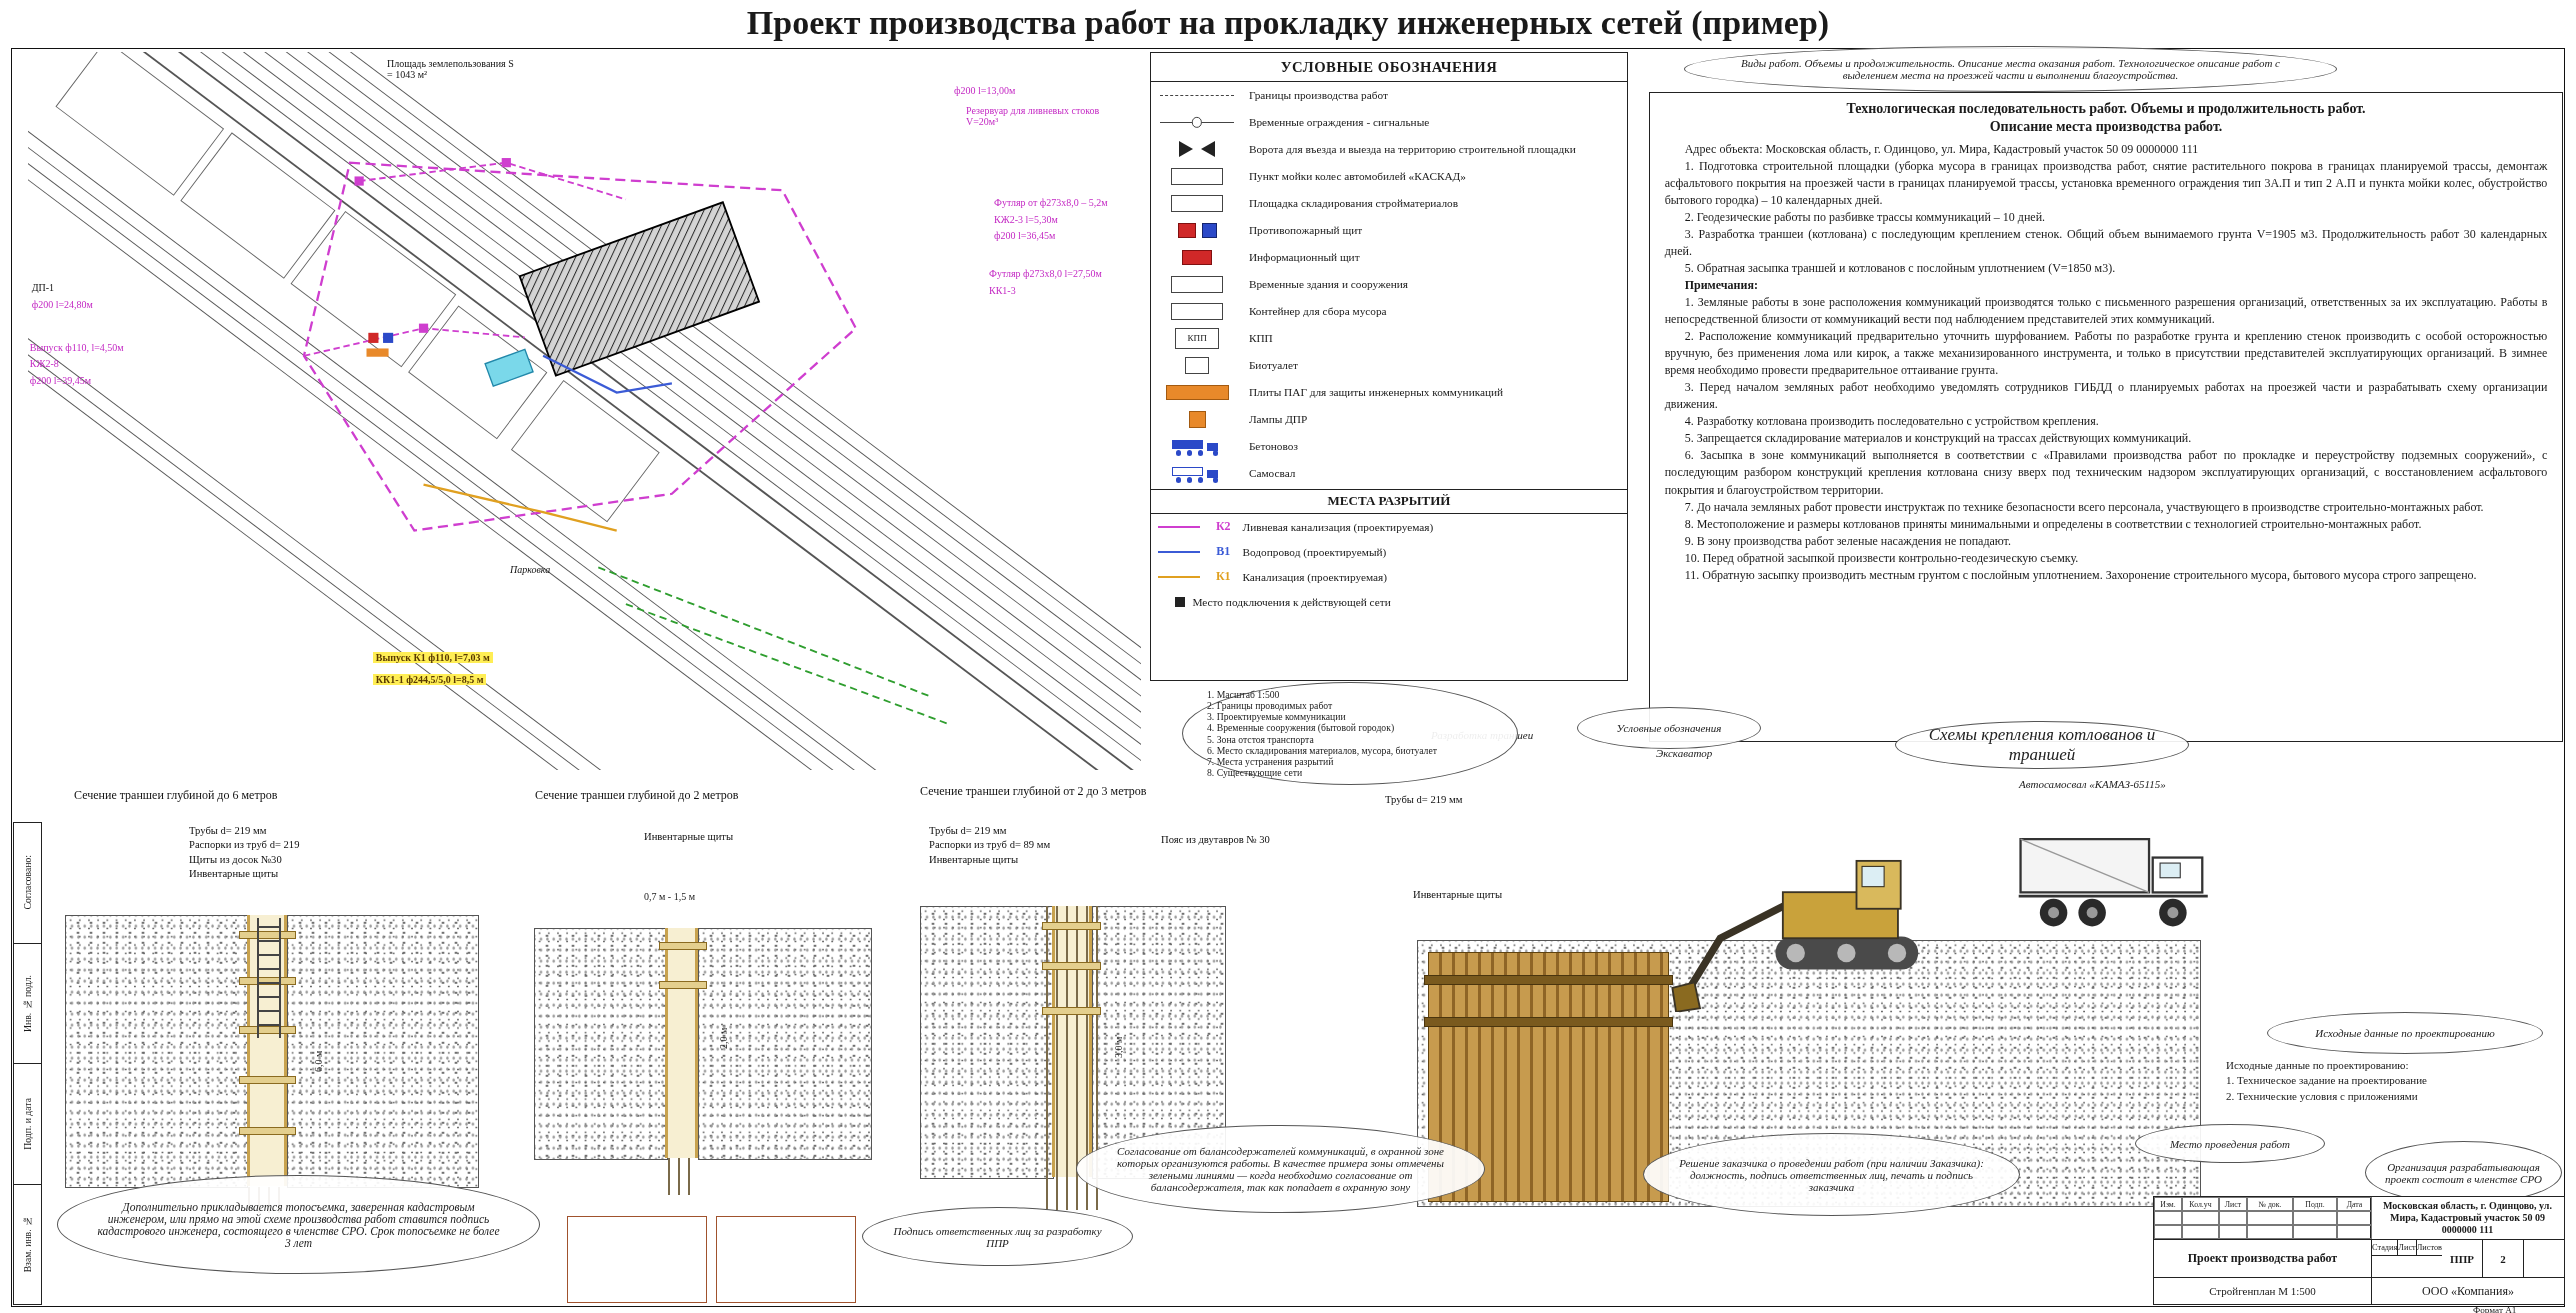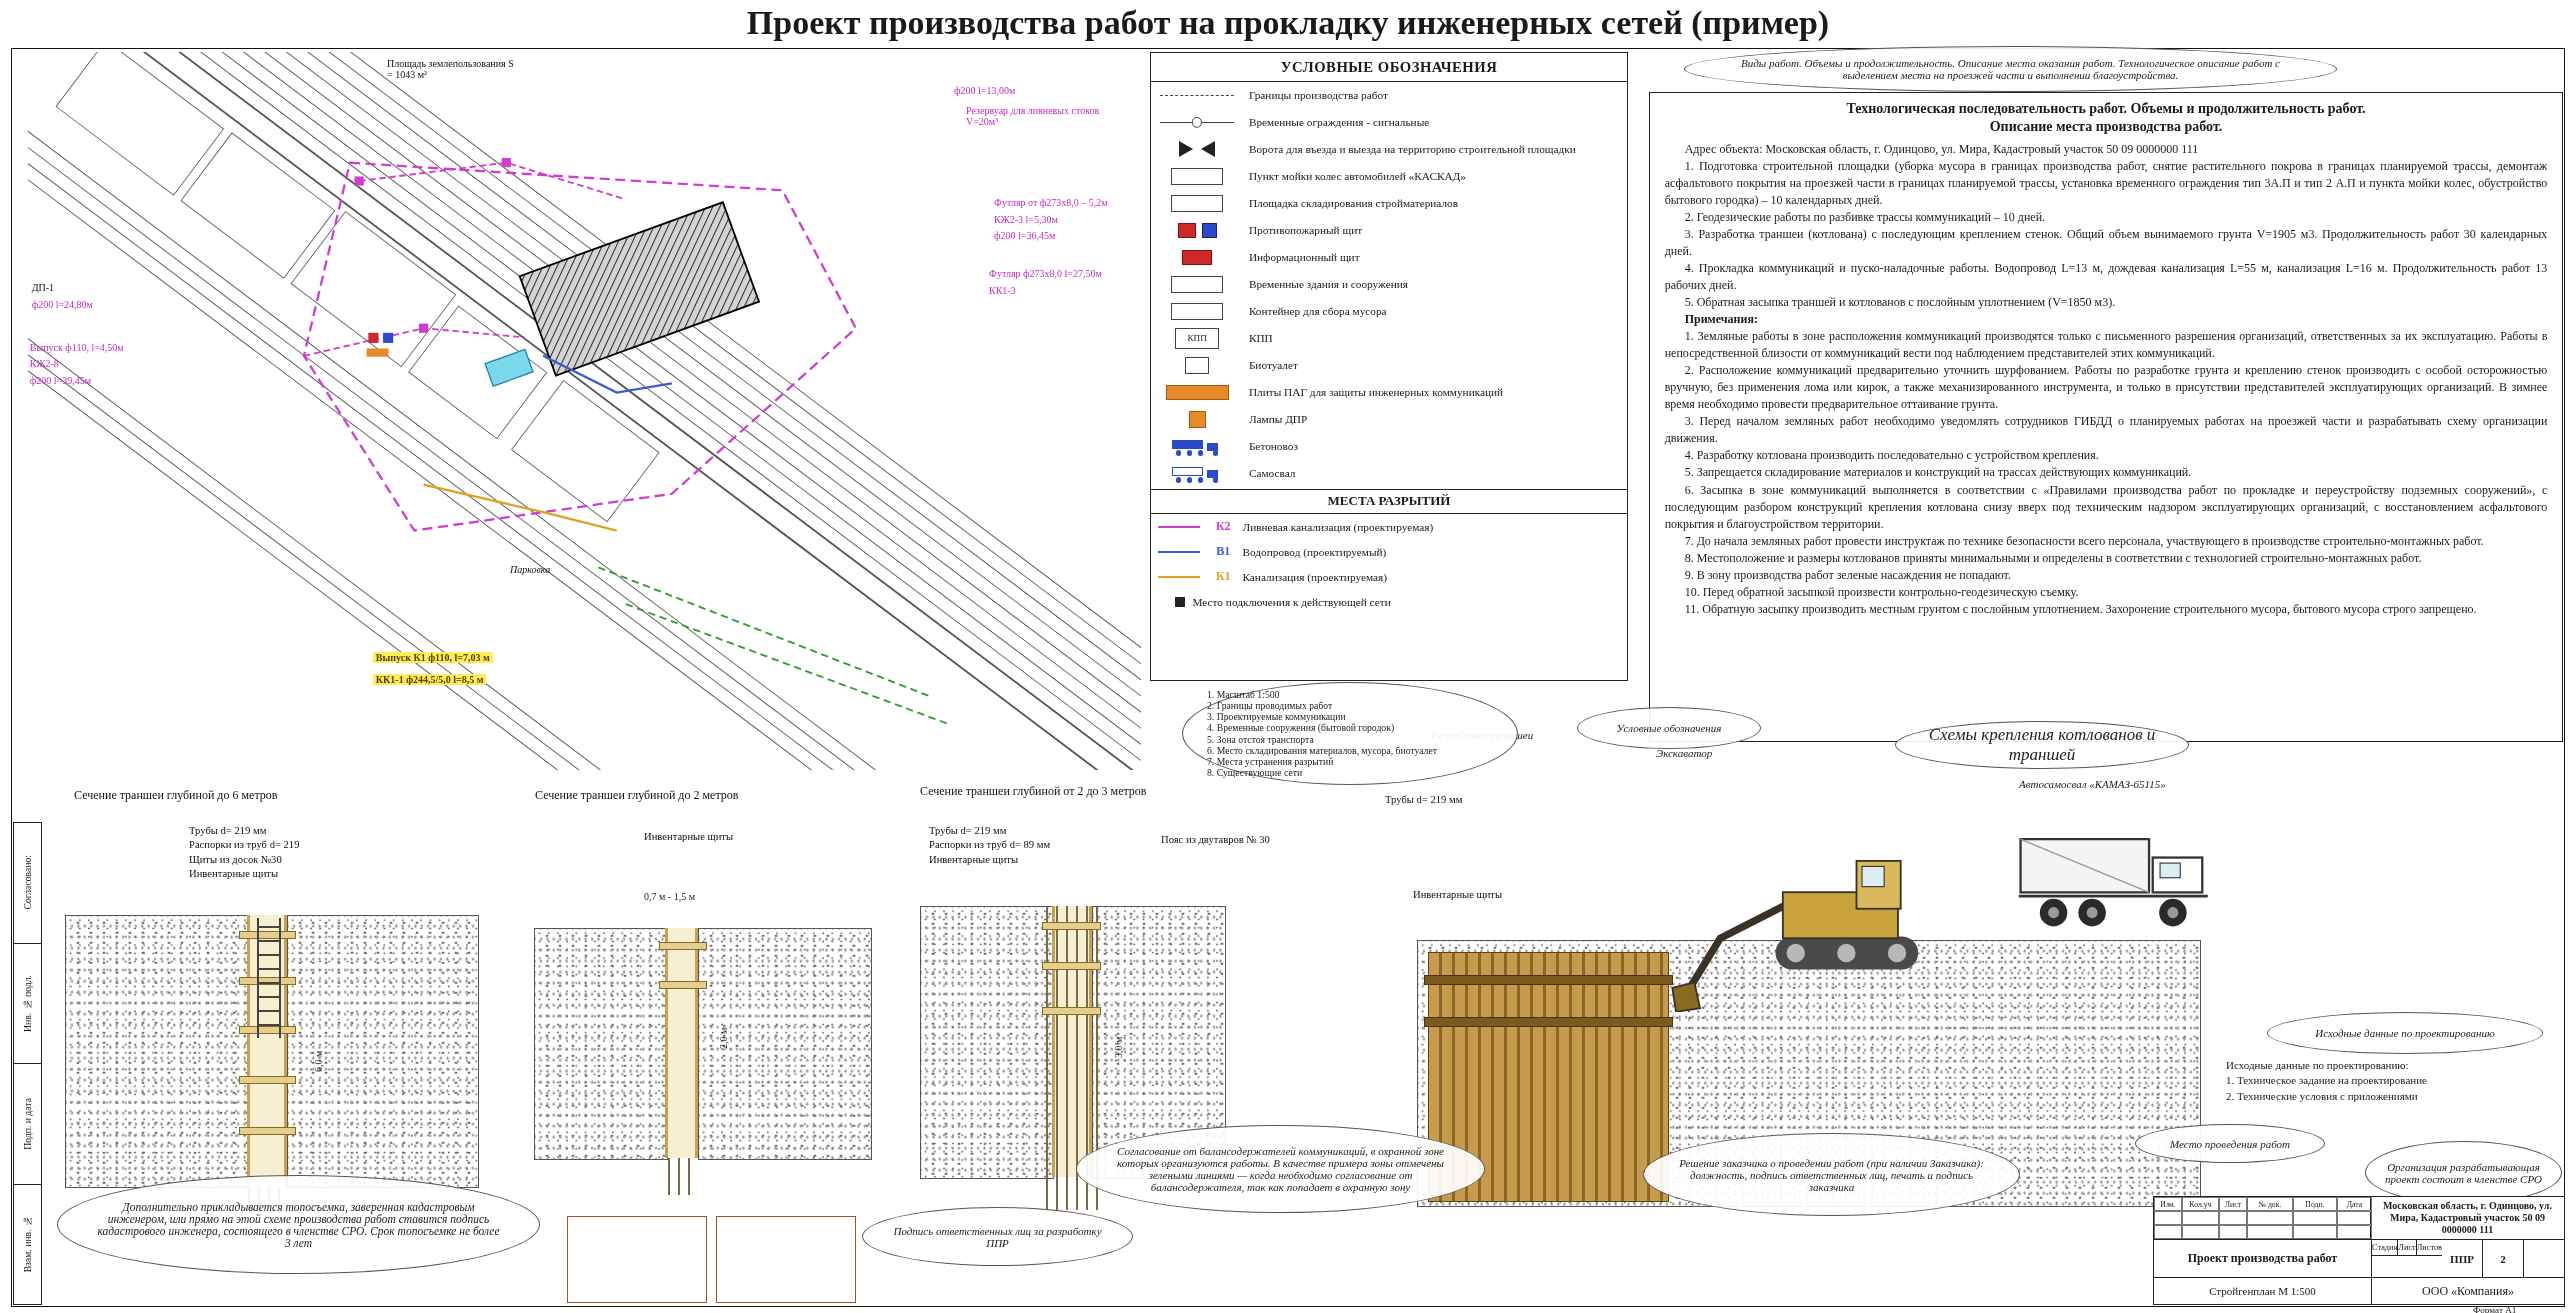--- a/index.html
+++ b/index.html
@@ -352,21 +352,20 @@
   <div class="ell" style="left:1895px;top:721px;width:294px;height:48px;font-size:17px;padding:1.8px 22px;">Схемы крепления котлованов и траншей</div>
 
   <div class="ell" style="left:1684px;top:46px;width:653px;height:46px;font-size:11px;padding:1.8px 31px;">Виды работ. Объемы и продолжительность. Описание места оказания работ. Технологическое описание работ с выделением места на проезжей части и выполнении благоустройства.</div>
   <div class="tech-box">
     <div class="tech-h">Технологическая последовательность работ. Объемы и продолжительность работ.</div>
     <div class="tech-h" style="margin-bottom:5.5px;">Описание места производства работ.</div>
     <p>Адрес объекта: Московская область, г. Одинцово, ул. Мира, Кадастровый участок 50 09 0000000 111</p>
     <p>1. Подготовка строительной площадки (уборка мусора в границах производства работ, снятие растительного покрова в границах планируемой трассы, демонтаж асфальтового покрытия на проезжей части в границах планируемой трассы, установка временного ограждения тип 3А.П и тип 2 А.П и пункта мойки колес, обустройство бытового городка) – 10 календарных дней.</p>
     <p>2. Геодезические работы по разбивке трассы коммуникаций – 10 дней.</p>
     <p>3. Разработка траншеи (котлована) с последующим креплением стенок. Общий объем вынимаемого грунта V=1905 м3. Продолжительность работ 30 календарных дней.</p>
-    <p>4. Прокладка коммуникаций и пуско-наладочные работы. Водопровод L=13 м, дождевая канализация L=55 м, канализация L=16 м. Продолжительность работ 13 рабочих дней.</p>
     <p>5. Обратная засыпка траншей и котлованов с послойным уплотнением (V=1850 м3).</p>
     <p class="nt">Примечания:</p>
     <p>1. Земляные работы в зоне расположения коммуникаций производятся только с письменного разрешения организаций, ответственных за их эксплуатацию. Работы в непосредственной близости от коммуникаций вести под наблюдением представителей этих коммуникаций.</p>
     <p>2. Расположение коммуникаций предварительно уточнить шурфованием. Работы по разработке грунта и креплению стенок производить с особой осторожностью вручную, без применения лома или кирок, а также механизированного инструмента, и только в присутствии представителей эксплуатирующих организаций. В зимнее время необходимо провести предварительное оттаивание грунта.</p>
     <p>3. Перед началом земляных работ необходимо уведомлять сотрудников ГИБДД о планируемых работах на проезжей части и разрабатывать схему организации движения.</p>
     <p>4. Разработку котлована производить последовательно с устройством крепления.</p>
     <p>5. Запрещается складирование материалов и конструкций на трассах действующих коммуникаций.</p>
     <p>6. Засыпка в зоне коммуникаций выполняется в соответствии с «Правилами производства работ по прокладке и переустройству подземных сооружений», с последующим разбором конструкций крепления котлована снизу вверх под техническим надзором эксплуатирующих организаций, с восстановлением асфальтового покрытия и благоустройством территории.</p>
     <p>7. До начала земляных работ провести инструктаж по технике безопасности всего персонала, участвующего в производстве строительно-монтажных работ.</p>
     <p>8. Местоположение и размеры котлованов приняты минимальными и определены в соответствии с технологией строительно-монтажных работ.</p>

